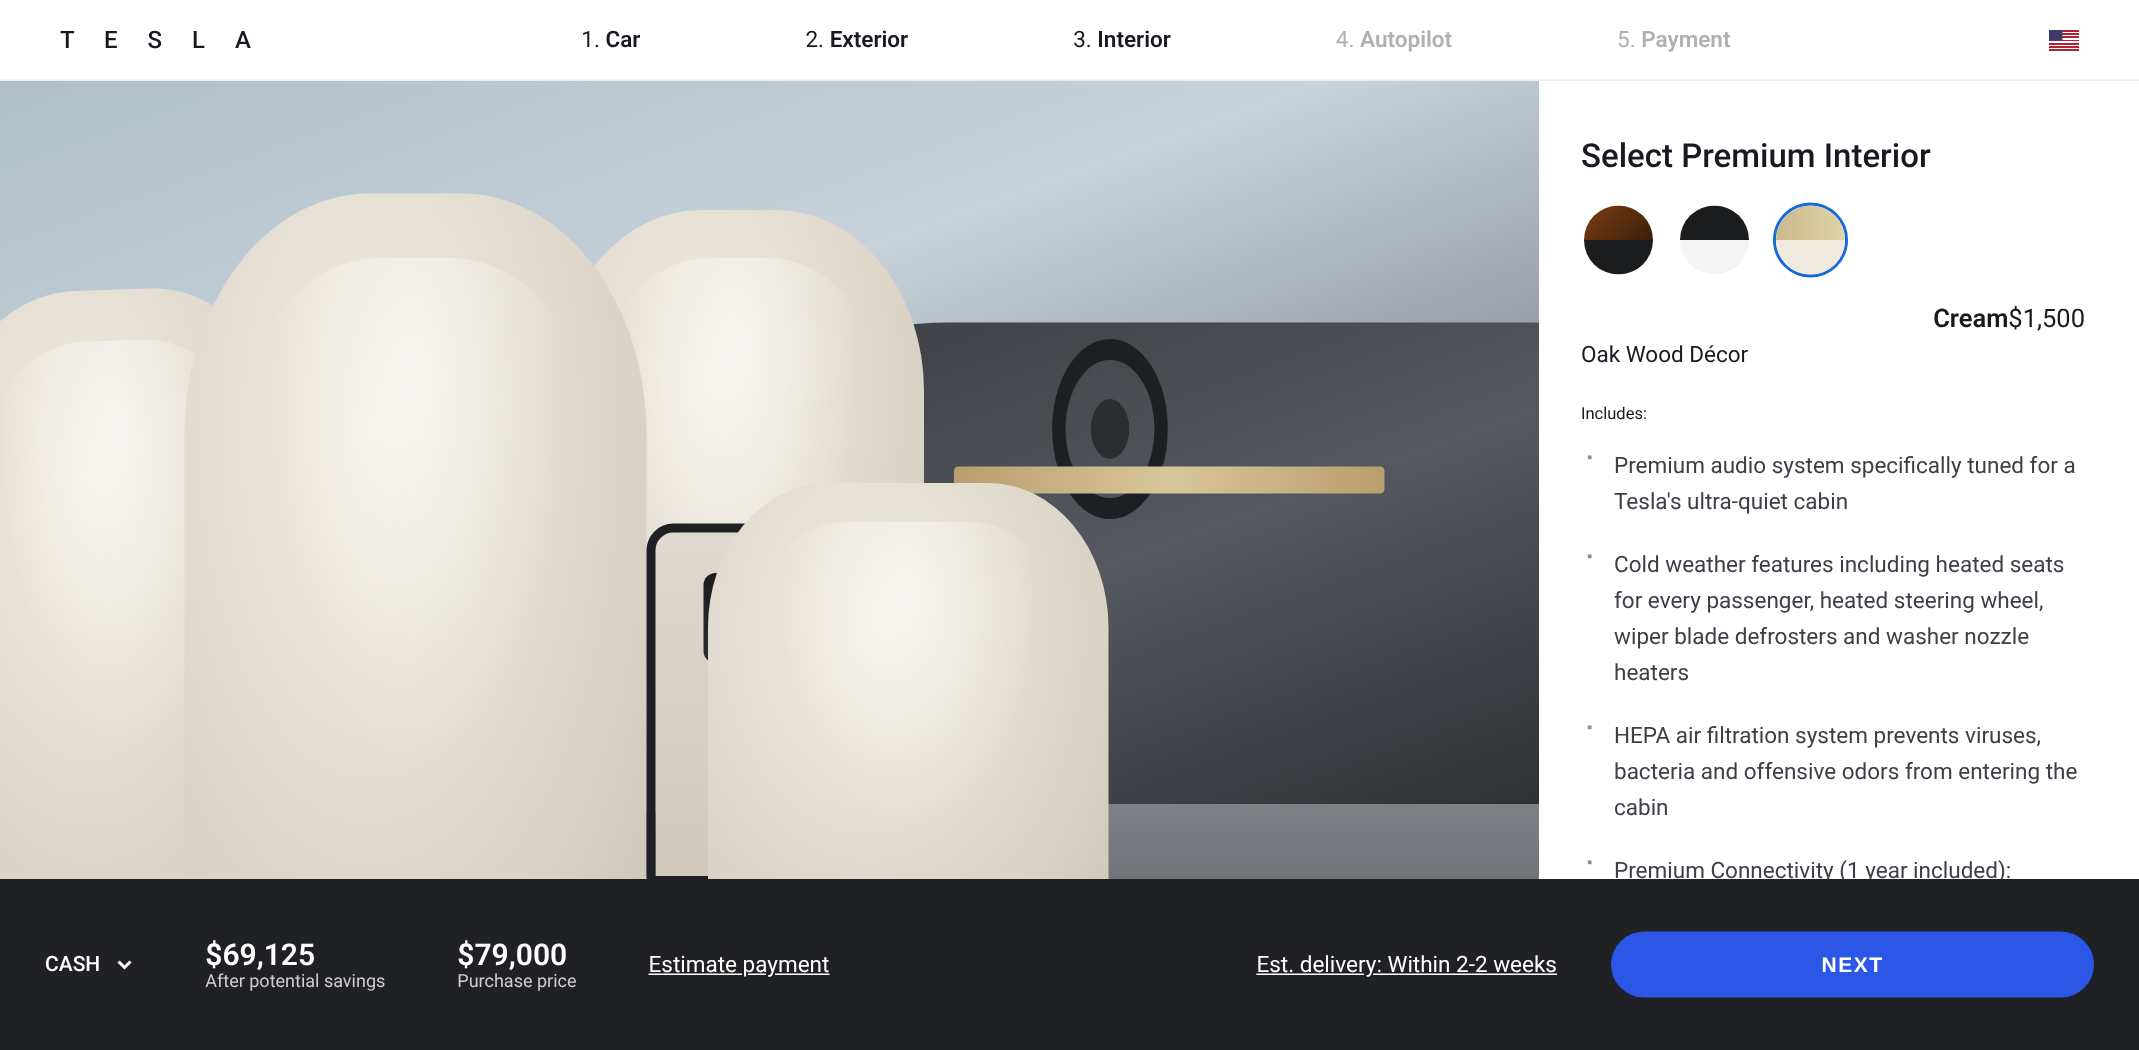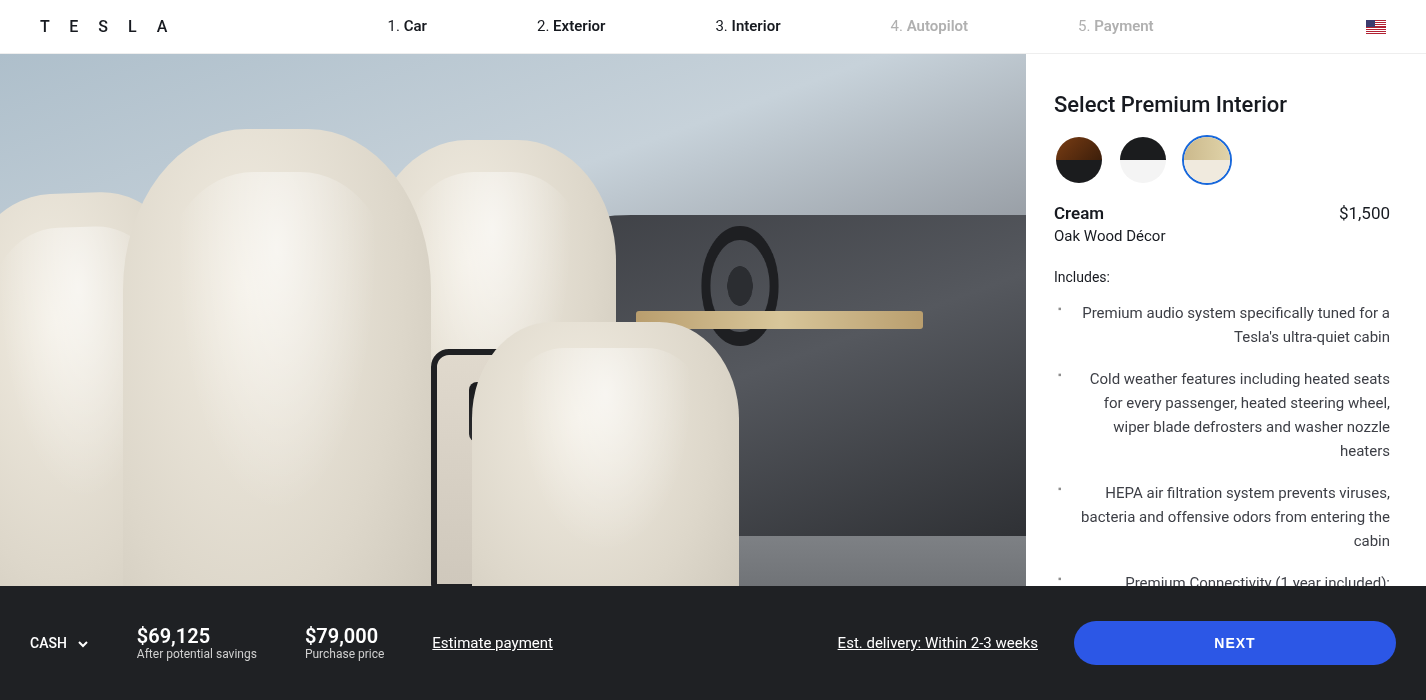--- a/index.html
+++ b/index.html
@@ -142,25 +142,25 @@
   cursor: pointer;
   overflow: hidden;
 }
 .swatch.selected { border-color:#1868db; padding:3px; }
 .swatch .half-top,.swatch .half-bot{position:absolute;left:0;right:0;height:50%;}
 .swatch .half-top{top:0;} .swatch .half-bot{bottom:0;}
 .sw1 .half-top{background:linear-gradient(135deg,#7a3d14,#3c1e0a);} .sw1 .half-bot{background:#1b1c1e;}
 .sw2 .half-top{background:#1b1c1e;} .sw2 .half-bot{background:#f4f4f4;}
 .sw3 .half-top{background:linear-gradient(90deg,#cbb98c,#e0d3a9);} .sw3 .half-bot{background:#f0eade;}
 
-.row { display:flex; justify-content:space-between; font-size:17px; margin-bottom:4px;}
+.row { display:flex; justify-content:flex-end; font-size:17px; margin-bottom:4px;}
 .row .name{font-weight:600;}
 .sub { font-size:15px; color:#171a20; margin-bottom:24px;}
-.includes-label{ font-size:14px; margin-bottom:16px;}
-.panel ul { list-style:none; padding-left: 4px; text-align: right;}
+.includes-label{ font-size:11px; margin-bottom:16px;}
+.panel ul { list-style:none; padding-left: 4px;}
 .panel ul li {
   position:relative; padding-left:18px; font-size:15px; color:#3d3f46; line-height:1.6; margin-bottom:18px;
 }
 .panel ul li::before{ content:"▪"; position:absolute; left:0; top:0; font-size:10px; color:#8e8e8e;}
 
 
 .footer {
   position:absolute; left:0; right:0; bottom:0;
   height: 114px;
   background: #1f2124;
@@ -262,15 +262,15 @@
   </div>
   <div class="footer-item">
     <div class="price">$69,125</div>
     <div class="price-sub">After potential savings</div>
   </div>
   <div class="footer-item">
     <div class="price">$79,000</div>
     <div class="price-sub">Purchase price</div>
   </div>
   <div class="footer-item link">Estimate payment</div>
-  <div class="delivery link">Est. delivery: Within 2-3 weeks</div>
+  <div class="delivery link">Est. delivery: Within 2-2 weeks</div>
   <button class="next-btn">NEXT</button>
 </div>
 
 </body></html>

